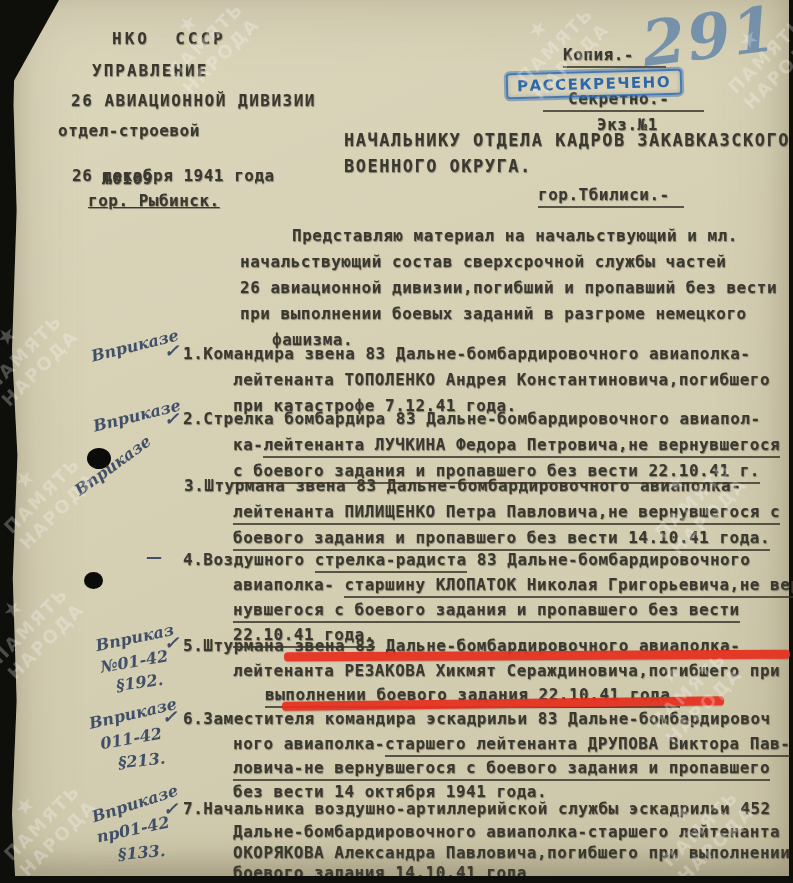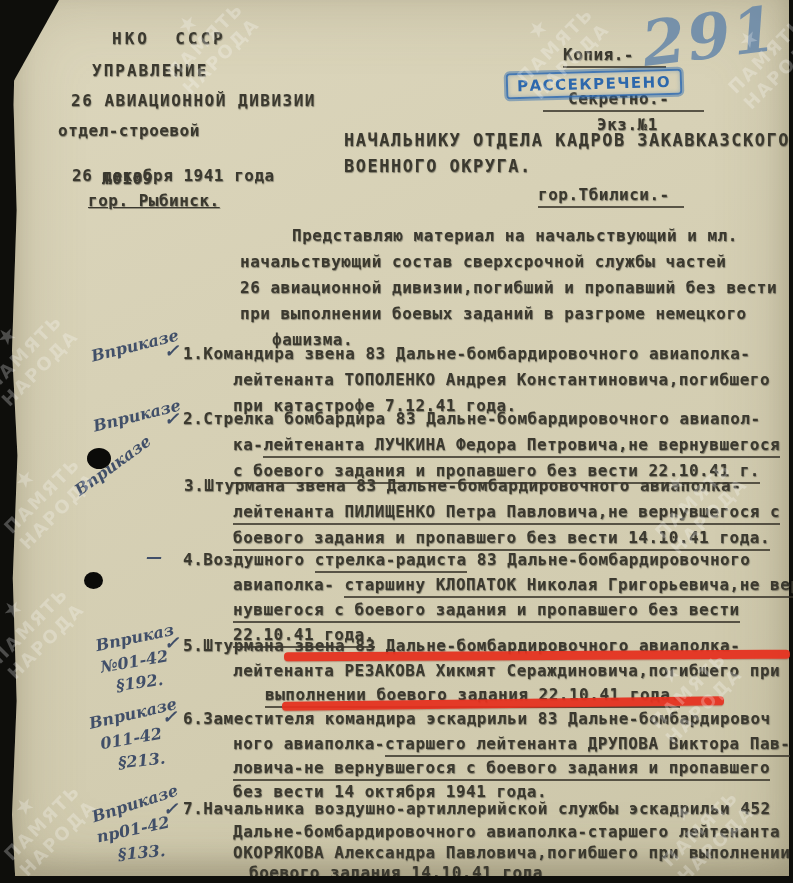--- a/index.html
+++ b/index.html
@@ -112,21 +112,21 @@
 <div class="tw" style="left:233px;top:759px;"><span class="u">ловича-не вернувшегося с боевого задания и пропавшего</span></div>
 <div class="tw" style="left:233px;top:783px;">без вести 14 октября 1941 года.</div>
 
 <div class="hw" style="left:90px;top:794px;transform:rotate(-18deg);">Вприказе</div>
 <div class="hw" style="left:96px;top:820px;transform:rotate(-12deg);">пр01-42</div>
 <div class="hw" style="left:118px;top:843px;transform:rotate(-5deg);">§133.</div>
 <div class="check" style="left:163px;top:798px;">✓</div>
 <div class="tw" style="left:183px;top:800px;"><span>7.</span><span>Начальника воздушно-артиллерийской службы эскадрильи 452</span></div>
 <div class="tw" style="left:233px;top:823px;">Дальне-бомбардировочного авиаполка-старшего лейтенанта</div>
 <div class="tw" style="left:233px;top:844px;">ОКОРЯКОВА Александра Павловича,погибшего при выполнении</div>
-<div class="tw" style="left:233px;top:864px;margin-left:16px;">боевого задания 14.10.41 года</div>
+<div class="tw" style="left:233px;top:864px;">боевого задания 14.10.41 года</div>
 
 <div class="hole" style="left:87px;top:448px;width:24px;height:21px;"></div>
 <div class="hole" style="left:84px;top:572px;width:19px;height:17px;"></div>
 
 <div class="wm" style="left:205px;top:40px;"><span class="star">★</span><br><span>ПАМЯТЬ</span><br><span>НАРОДА</span></div>
 <div class="wm" style="left:555px;top:45px;"><span class="star">★</span><br><span>ПАМЯТЬ</span><br><span>НАРОДА</span></div>
 <div class="wm" style="left:766px;top:55px;"><span class="star">★</span><br><span>ПАМЯТЬ</span><br><span>НАРОДА</span></div>
 <div class="wm" style="left:24px;top:352px;"><span class="star">★</span><br><span>ПАМЯТЬ</span><br><span>НАРОДА</span></div>
 <div class="wm" style="left:42px;top:495px;"><span class="star">★</span><br><span>ПАМЯТЬ</span><br><span>НАРОДА</span></div>
 <div class="wm" style="left:30px;top:625px;"><span class="star">★</span><br><span>ПАМЯТЬ</span><br><span>НАРОДА</span></div>

